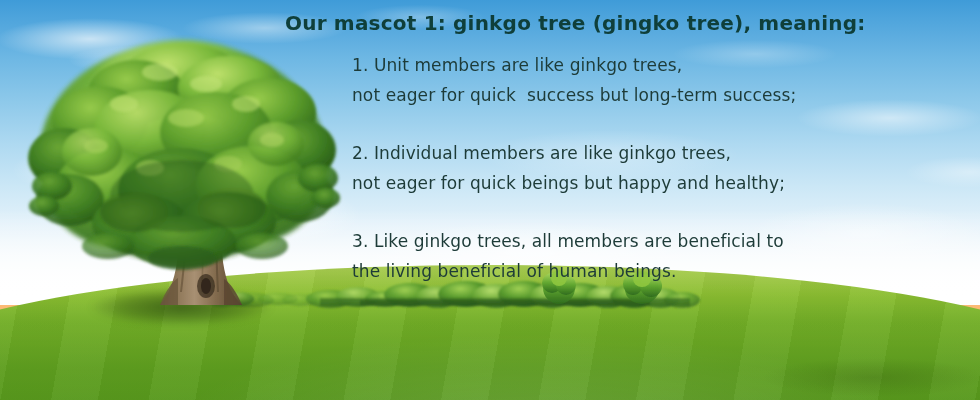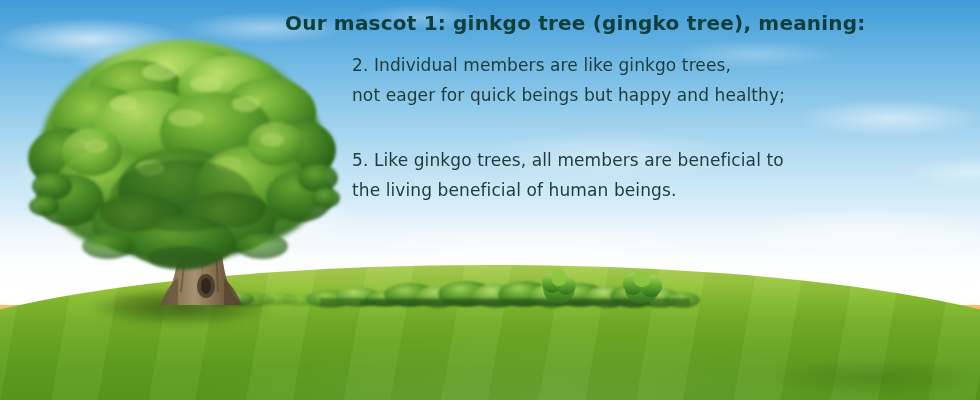--- a/index.html
+++ b/index.html
@@ -145,21 +145,21 @@
     color: #0f3f3a;
     letter-spacing: .2px;
     white-space: pre;
   }
   .body-text {
     position: absolute;
     left: 352px; top: 50px;
     width: 620px;
   }
   .para { margin: 0 0 0 0; }
-  .para + .para { margin-top: 35px; }
+  .para + .para { margin-top: 28px; }
   .line {
     font-size: 17px;
     line-height: 30px;
     color: #1d3b38;
     white-space: pre;
     letter-spacing: .1px;
   }
 </style>
 </head>
 <body>
@@ -386,26 +386,30 @@
         <ellipse cx="134" cy="212" rx="34" ry="20" fill="#1a4310"></ellipse>
         <ellipse cx="232" cy="208" rx="34" ry="20" fill="#1a4310"></ellipse>
       </g>
     </g>
   </svg>
 
   <div class="headline">Our mascot 1: ginkgo tree (gingko tree), meaning:</div>
 
   <div class="body-text">
 
+    <div class="para">
+      <div class="line">1. Unit members are like ginkgo trees,</div>
+      <div class="line">not eager for quick  success but long-term success;</div>
+    </div>
 
     <div class="para">
       <div class="line">2. Individual members are like ginkgo trees,</div>
       <div class="line">not eager for quick beings but happy and healthy;</div>
     </div>
 
     <div class="para">
-      <div class="line">5. Like ginkgo trees, all members are beneficial to</div>
+      <div class="line">3. Like ginkgo trees, all members are beneficial to</div>
       <div class="line">the living beneficial of human beings.</div>
     </div>
 
   </div>
 
 </div>
 
 </body></html>

